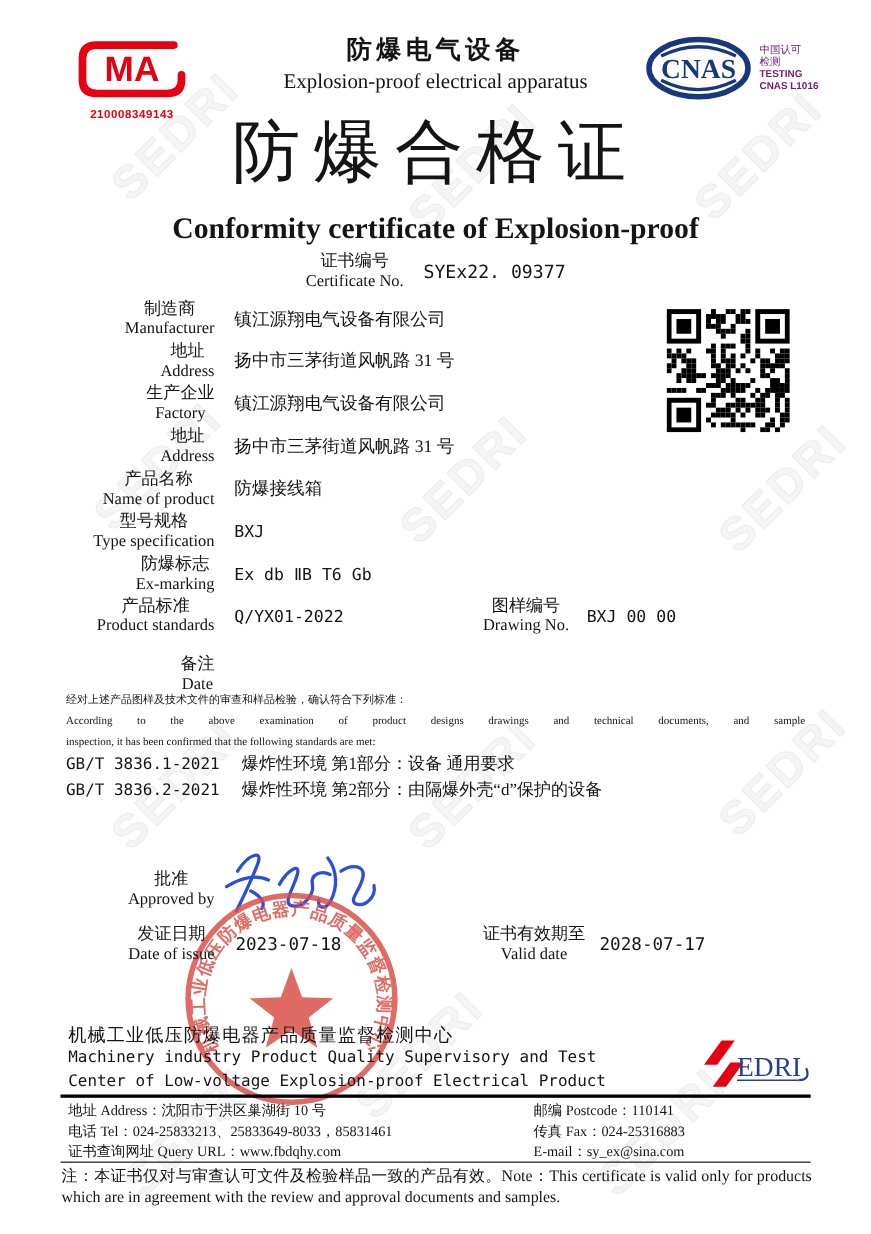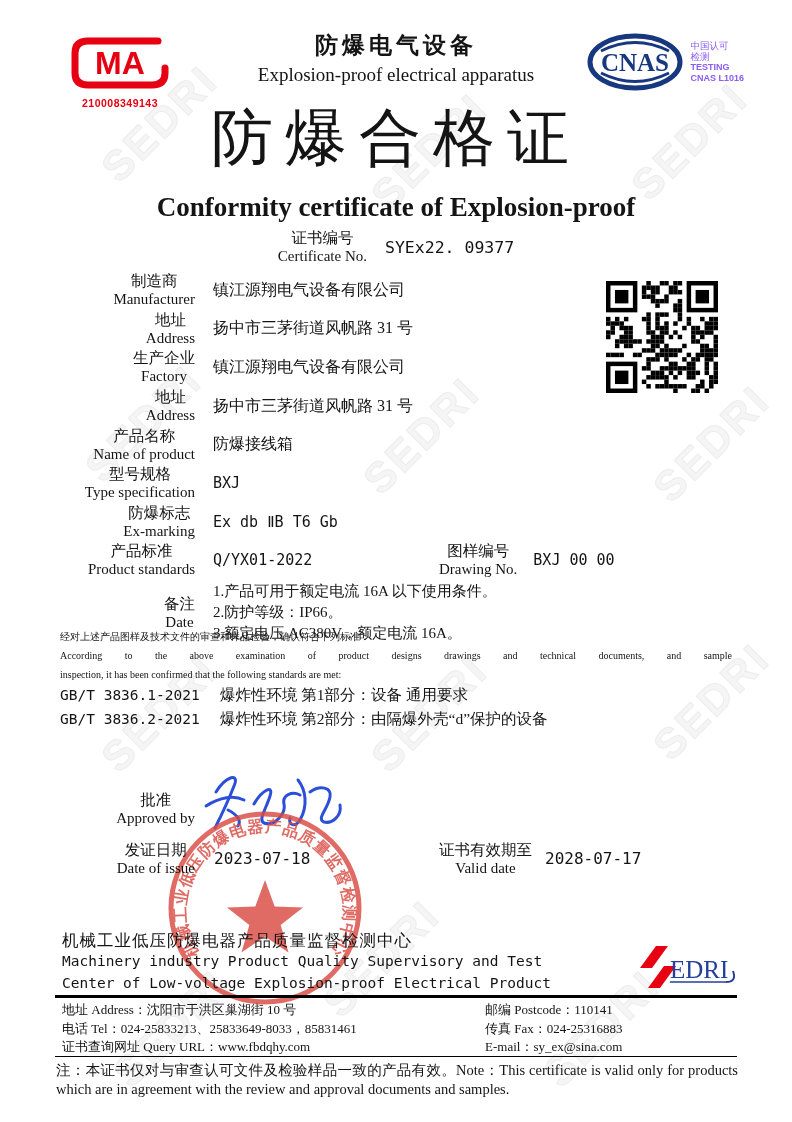--- a/index.html
+++ b/index.html
@@ -10,21 +10,21 @@
       font-size:42px;letter-spacing:3px;color:rgba(0,0,0,0.04);
       -webkit-text-stroke:1px #ececec;transform:rotate(-45deg);pointer-events:none;}
   
   .header{position:absolute;left:0;top:28px;width:100%;height:80px;}
   .cma{position:absolute;left:68px;top:6px;text-align:center;}
   .cma-num{font-family:"Liberation Sans",sans-serif;font-weight:700;font-size:10.5px;color:#e60012;letter-spacing:.5px;margin-top:1px;}
   .hdr-center{position:absolute;left:50%;transform:translateX(-50%);top:2px;text-align:center;white-space:nowrap;}
   .hdr-zh{font-family:"Liberation Sans","DejaVu Sans",sans-serif;font-weight:700;font-size:23px;letter-spacing:4px;}
   .hdr-en{font-size:19px;margin-top:3px;}
   .cnas{position:absolute;right:48px;top:4px;display:flex;align-items:center;}
-  .cnas-side{margin-left:6px;color:#8b5cf6;font-family:"Liberation Sans",sans-serif;line-height:11px;text-align:left;}
+  .cnas-side{margin-left:6px;color:#701a75;font-family:"Liberation Sans",sans-serif;line-height:11px;text-align:left;}
   .cnas-side .s1{font-size:9.5px;}
   .cnas-side .s2{font-size:9px;font-weight:700;}
   
   .title-zh{position:absolute;left:0;top:96px;width:100%;text-align:center;
             font-family:"Liberation Sans","DejaVu Sans",sans-serif;font-weight:400;font-size:62px;letter-spacing:12px;}
   .title-en{position:absolute;left:0;top:192px;width:100%;text-align:center;font-weight:700;font-size:27px;}
   
   .certno{position:absolute;left:0;top:229px;width:100%;display:flex;justify-content:center;align-items:center;}
   .lblblock{text-align:center;line-height:18px;}
   .lbl-zh{font-size:15.5px;}
@@ -437,25 +437,20 @@
       </div>
       <div class="drawval val">BXJ 00 00</div>
     </div>
     <div class="row row-note">
       <div class="labcol">
           <div class="lblblock">
         <div class="lbl-zh">备注</div>
         <div class="lbl-en">Date</div>
       </div>
         </div>
-      <div class="notelines">
-        <div>1.产品可用于额定电流 16A 以下使用条件。</div>
-        <div>2.防护等级：IP66。</div>
-        <div>3.额定电压 AC380V，额定电流 16A。</div>
-      </div>
     </div>
   </div>
 
   <div class="statement">
     <div>经对上述产品图样及技术文件的审查和样品检验，确认符合下列标准：</div>
     <div class="st-en1">According to the above examination of product designs drawings and technical documents, and sample</div>
     <div>inspection, it has been confirmed that the following standards are met:</div>
   </div>
 
   <div class="standards">

